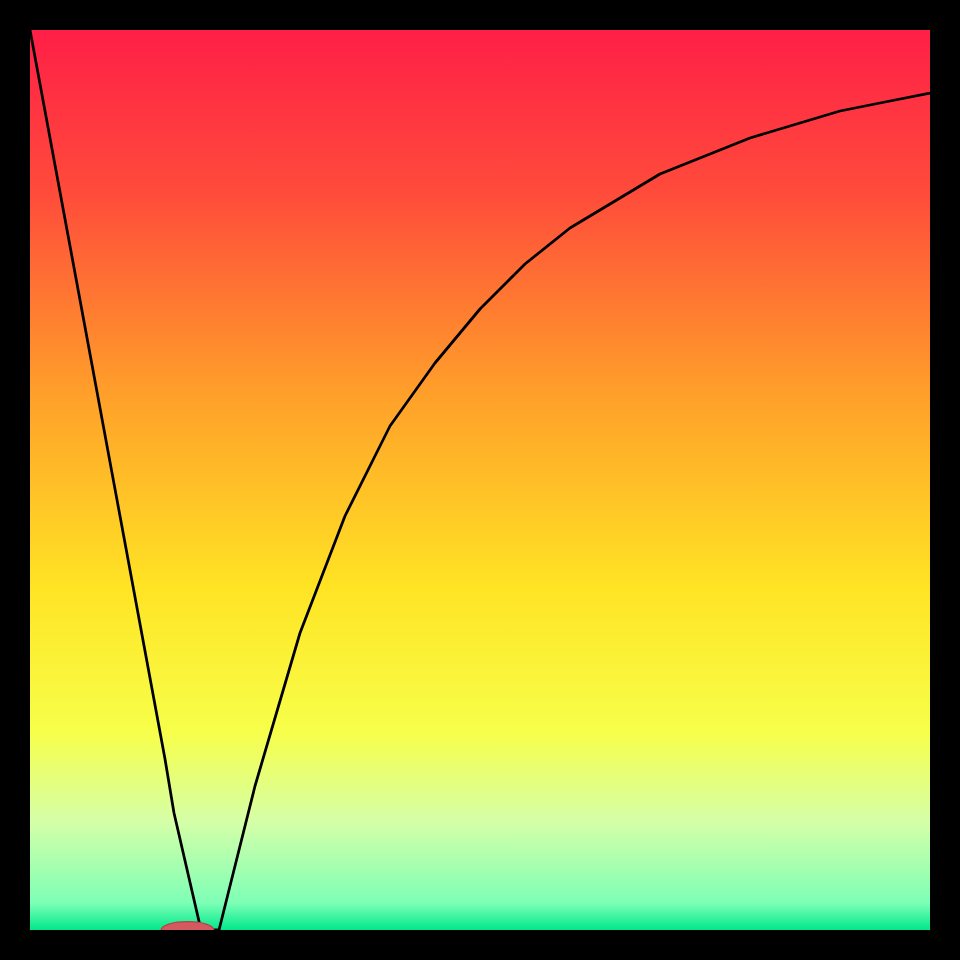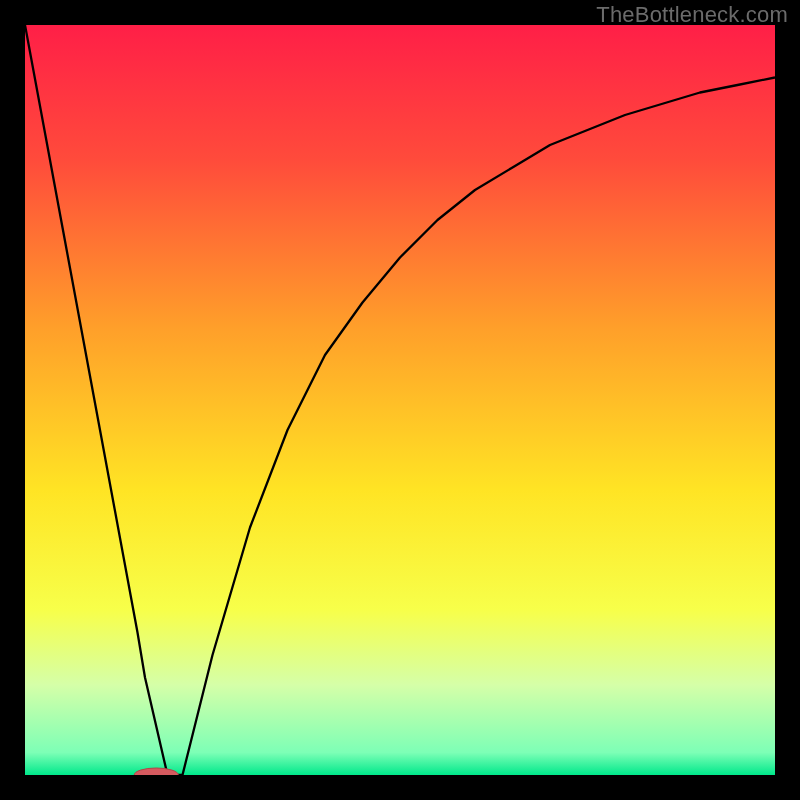--- a/index.html
+++ b/index.html
@@ -51,15 +51,14 @@
           <stop offset="88%" stop-color="#d5ffa8"></stop>
           <stop offset="97%" stop-color="#7dffb6"></stop>
           <stop offset="100%" stop-color="#00e88b"></stop>
         </linearGradient>
     </defs>
     <rect x="0" y="0" width="750" height="750" fill="url(#bg-grad)"></rect>
     <polyline id="curve" fill="none" stroke="#000000" stroke-width="2.3" stroke-linejoin="round" points="0,0 37.5,202.5 75,405 112.5,607.5 120,652.5 142.5,750 157.5,750 165,720 187.5,630 225,502.5 262.5,405 300,329.99999999999994 337.5,277.5 375,232.5 412.50000000000006,195 450,165 487.5,142.5 525,120 562.5,105 600,90 637.5,78.75 675,67.5 712.5,60 750,52.5"></polyline>
     <ellipse id="marker" cx="131.25" cy="750" rx="22" ry="7" fill="#d55a5f" stroke="#b34448"></ellipse>
   </svg>
 
-  <div class="watermark">TheBottleneck.com</div>
 
 </div>
 
 </body></html>

